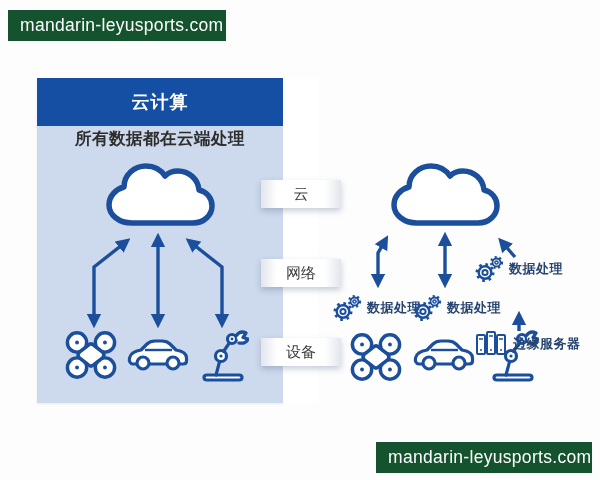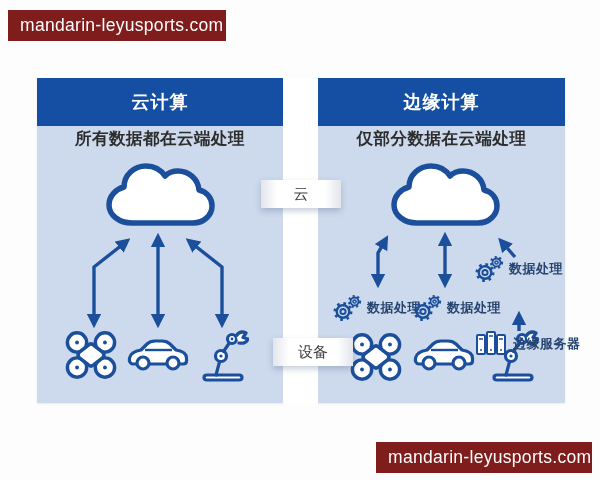--- a/index.html
+++ b/index.html
@@ -1,67 +1,64 @@
 <!DOCTYPE html>
 <html><head>
 <meta charset="utf-8">
 <style>
   html,body{margin:0;padding:0;background:#fff;}
   .page{position:relative;width:600px;height:480px;background:#fdfdfd;overflow:hidden;
         font-family:"Liberation Sans","DejaVu Sans",sans-serif;}
-  .watermark{position:absolute;background:#7f1d1d;color:#fff;font-size:17.5px;
+  .watermark{position:absolute;background:#14532d;color:#fff;font-size:17.5px;
         line-height:31px;white-space:nowrap;padding:0 12px;letter-spacing:.3px;z-index:6;}
   .wm-top{left:8px;top:10px;width:194px;height:31px;}
   .wm-bottom{left:376px;top:442px;width:192px;height:31px;}
   .panel{position:absolute;top:78px;height:325px;background:#cdd9ec;z-index:1;
         box-shadow:0 1px 2px rgba(0,0,0,.08);}
   .panel-left{left:37px;width:246px;}
   .panel-right{left:318px;width:247px;}
   .panel-header{position:absolute;left:0;top:0;width:100%;height:48px;background:#154fa3;
         display:flex;align-items:center;justify-content:center;}
   .panel-title{color:#fff;font-size:18px;font-weight:bold;letter-spacing:1px;}
   .panel-subtitle{position:absolute;left:0;top:50px;width:100%;text-align:center;
         color:#2d2d2d;font-size:16.5px;font-weight:600;letter-spacing:.5px;}
   .strip{position:absolute;left:283px;top:78px;width:35px;height:325px;background:#fff;z-index:2;}
   .ribbon{position:absolute;left:261px;width:80px;height:28px;z-index:3;
         background:linear-gradient(to right,#e2e5ec,#ffffff 20%,#ffffff 80%,#e2e5ec);
         box-shadow:0 3px 6px rgba(70,90,130,.30);
         display:flex;align-items:center;justify-content:center;
         font-size:15px;color:#3c3c3c;}
-  .ribbon-cloud{top:180px;} .ribbon-network{top:259px;} .ribbon-device{top:338px;margin-left:12px;}
+  .ribbon-cloud{top:180px;} .ribbon-network{top:259px;} .ribbon-device{top:338px;}
   .icon{position:absolute;z-index:2;}
   .arrows{position:absolute;left:0;top:0;z-index:2;pointer-events:none;}
   .annot{position:absolute;z-index:2;display:flex;align-items:center;gap:5px;}
   .annot-label{font-size:13px;font-weight:bold;color:#26446f;letter-spacing:.5px;white-space:nowrap;}
 </style>
 </head>
 <body>
 
 <div class="page">
 
   <div class="watermark wm-top">mandarin-leyusports.com</div>
   <div class="watermark wm-bottom">mandarin-leyusports.com</div>
 
   <div class="panel panel-left">
     <div class="panel-header">
       <span class="panel-title">云计算</span>
     </div>
     <div class="panel-subtitle">所有数据都在云端处理</div>
   </div>
 
-  <div class="panel panel-right">
-    <div class="panel-header">
-      <span class="panel-title">边缘计算</span>
-    </div>
-    <div class="panel-subtitle">仅部分数据在云端处理</div>
-  </div>
 
   <div class="strip"></div>
   <div class="ribbon ribbon-cloud">
     <span>云</span>
+  </div>
+  <div class="ribbon ribbon-network">
+    <span>网络</span>
   </div>
   <div class="ribbon ribbon-device">
     <span>设备</span>
   </div>
 
   <svg class="icon" style="left:102px;top:160px;" width="116" height="72" viewBox="0 0 116 72">
     <path d="M30 63 H91 C102 63 110 55 110 46 C110 38 105 32 97 30 C96 19 87 11 76 11 C71 11 66 13 63 16 C59 10 52 6 44 6 C32 6 22 15 22 27 C14 29 7 36 7 45 C7 55 17 63 30 63 Z" fill="#fff" stroke="#1b4f9c" stroke-width="5.5" stroke-linejoin="round"></path>
   </svg>
   <svg class="icon" style="left:387px;top:160px;" width="116" height="72" viewBox="0 0 116 72">
     <path d="M30 63 H91 C102 63 110 55 110 46 C110 38 105 32 97 30 C96 19 87 11 76 11 C71 11 66 13 63 16 C59 10 52 6 44 6 C32 6 22 15 22 27 C14 29 7 36 7 45 C7 55 17 63 30 63 Z" fill="#fff" stroke="#1b4f9c" stroke-width="5.5" stroke-linejoin="round"></path>

